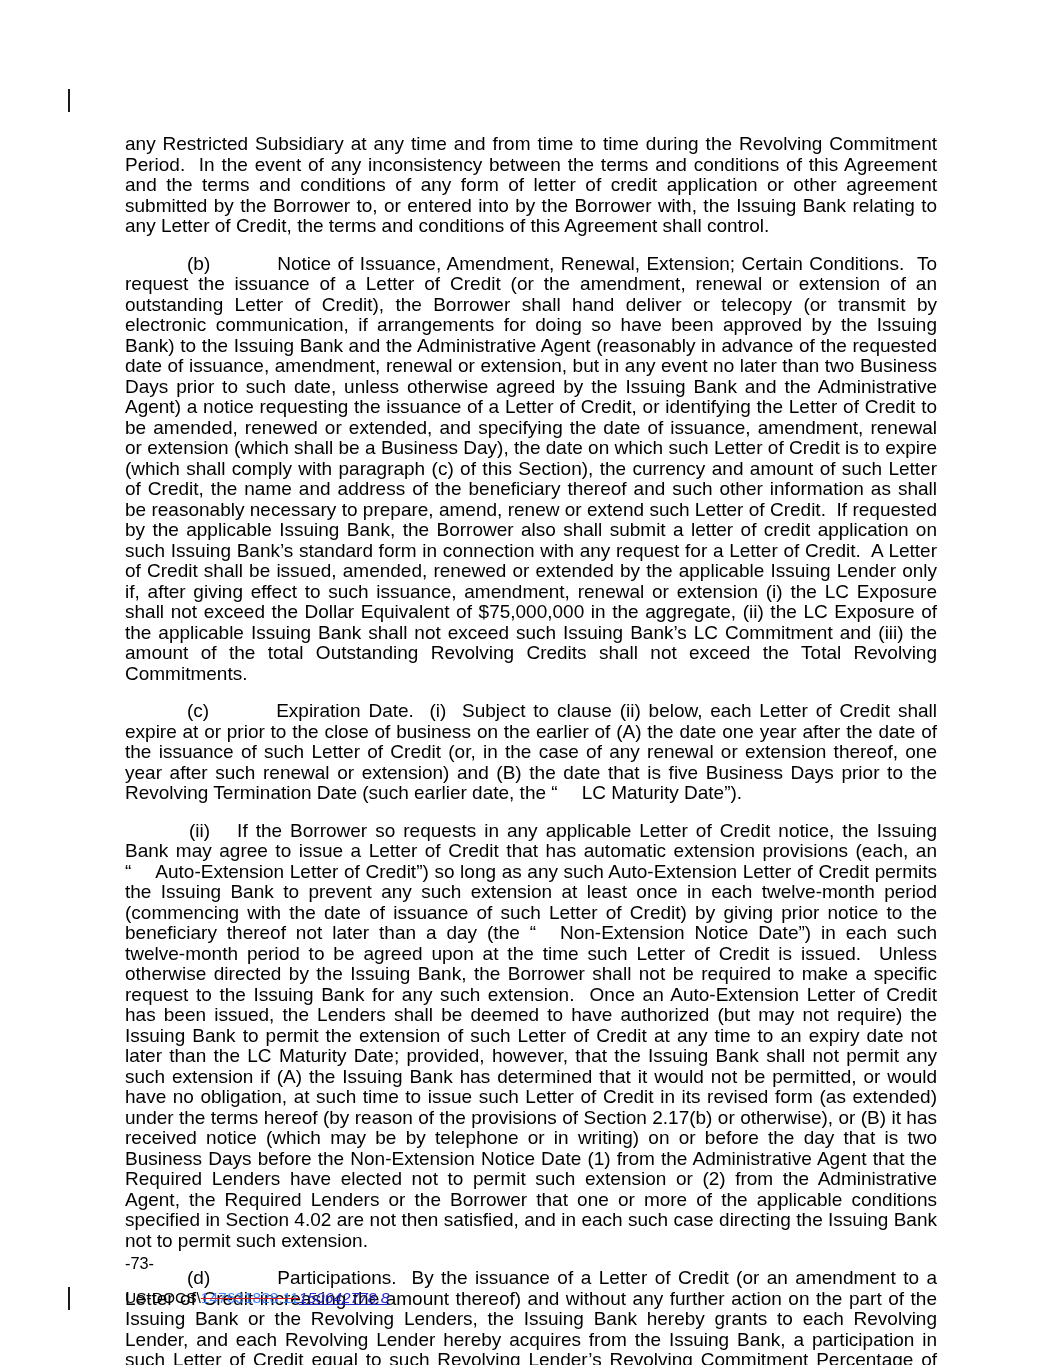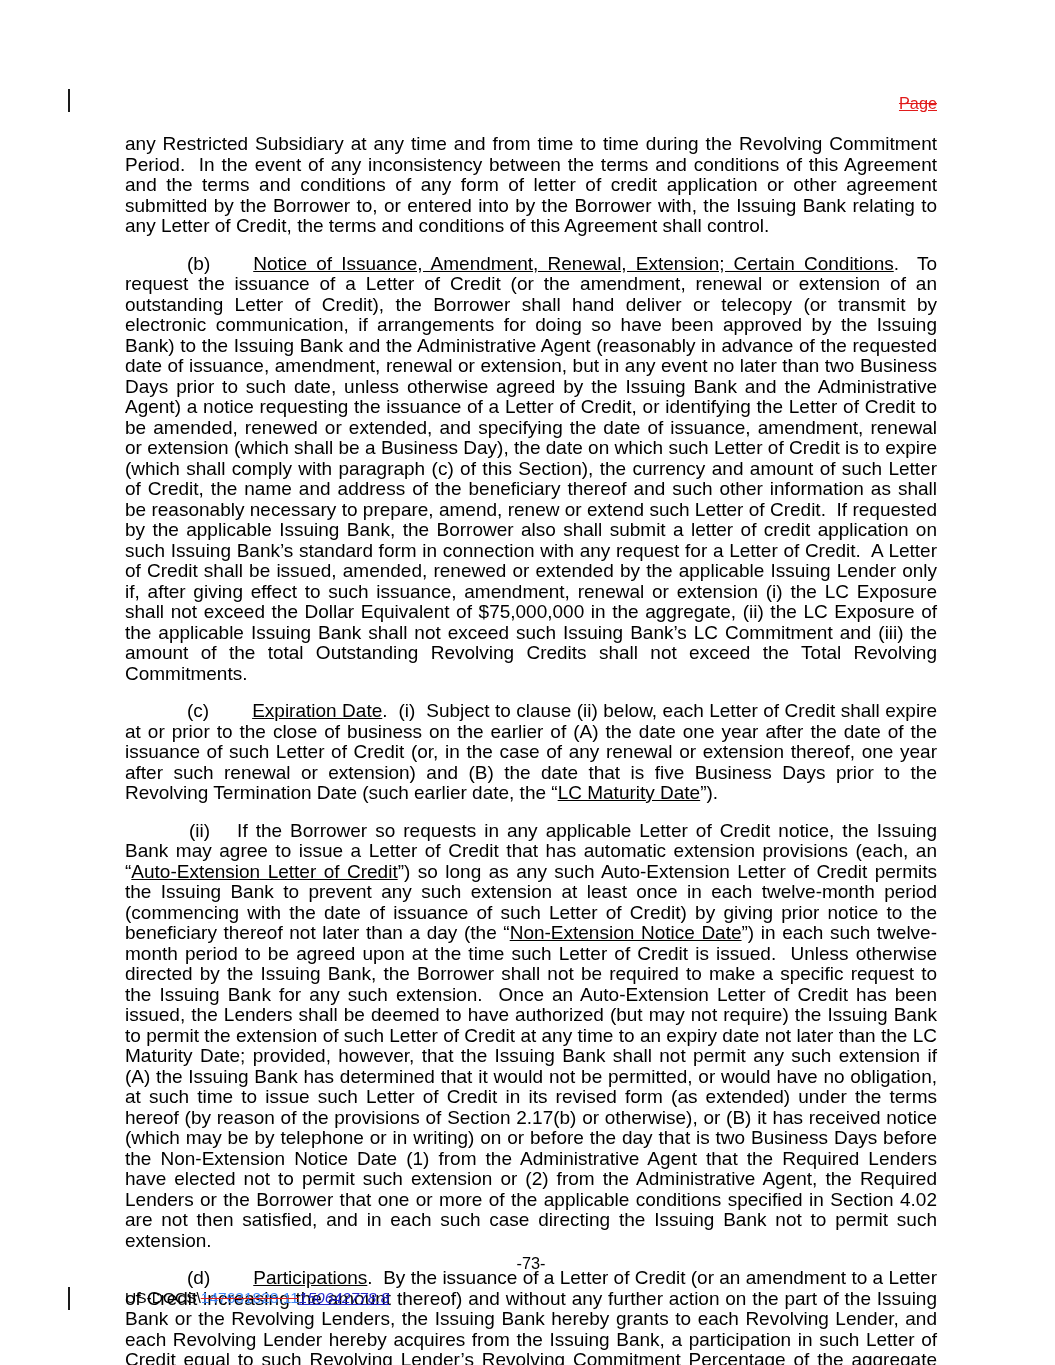--- a/index.html
+++ b/index.html
@@ -12,36 +12,35 @@
   .bar-top{top:89px;height:23px;}
   .bar-bottom{top:1287px;height:23px;}
   .content{position:absolute;left:125px;top:134px;width:812px;font-size:19px;line-height:20.5px;}
   .content p{margin:0 0 17px 0;text-align:justify;white-space:pre-wrap;}
   .content p:last-child{margin-bottom:0;}
   .sp{display:inline-block;height:1px;vertical-align:baseline;}
   .sp62{width:62px;}
   .sp43{width:43px;}
   .sp64{width:64px;}
   .sp27{width:27px;}
-  .u{text-decoration:underline;}
+  .u{margin-left:24px;}
   .it{}
-  .pagenum{position:absolute;left:125px;top:1253px;width:812px;text-align:center;
+  .pagenum{position:absolute;left:125px;top:1253px;width:812px;text-align:left;
         font-size:16.3px;line-height:20.5px;}
   .footer{position:absolute;left:125px;top:1288px;font-size:15.5px;line-height:20px;white-space:pre;}
   .footer .del{color:#3b82f6;text-decoration:line-through;text-decoration-color:#e11b1b;}
   .footer .ins{color:#2323cc;text-decoration:underline;text-decoration-color:#2323cc;font-style:italic;}
 </style>
 </head>
 <body>
 
 <div class="page">
 
   <div class="bar bar-top"></div>
 
-  <div class="page-label">Page</div>
 
   <div class="content">
 
     <p><span>any Restricted Subsidiary at any time and from time to time during the Revolving Commitment Period.  In the event of any inconsistency between the terms and conditions of this Agreement and the terms and conditions of any form of letter of credit application or other agreement submitted by the Borrower to, or entered into by the Borrower with, the Issuing Bank relating to any Letter of Credit, the terms and conditions of this Agreement shall control.</span></p>
 
     <p><span class="sp sp62"></span><span>(b)</span><span class="sp sp43"></span><span class="u">Notice of Issuance, Amendment, Renewal, Extension; Certain Conditions</span><span>.  To request the issuance of a Letter of Credit (or the amendment, renewal or extension of an outstanding Letter of Credit), the Borrower shall hand deliver or telecopy (or transmit by electronic communication, if arrangements for doing so have been approved by the Issuing Bank) to the Issuing Bank and the Administrative Agent (reasonably in advance of the requested date of issuance, amendment, renewal or extension, but in any event no later than two Business Days prior to such date, unless otherwise agreed by the Issuing Bank and the Administrative Agent) a notice requesting the issuance of a Letter of Credit, or identifying the Letter of Credit to be amended, renewed or extended, and specifying the date of issuance, amendment, renewal or extension (which shall be a Business Day), the date on which such Letter of Credit is to expire (which shall comply with paragraph (c) of this Section), the currency and amount of such Letter of Credit, the name and address of the beneficiary thereof and such other information as shall be reasonably necessary to prepare, amend, renew or extend such Letter of Credit.  If requested by the applicable Issuing Bank, the Borrower also shall submit a letter of credit application on such Issuing Bank’s standard form in connection with any request for a Letter of Credit.  A Letter of Credit shall be issued, amended, renewed or extended by the applicable Issuing Lender only if, after giving effect to such issuance, amendment, renewal or extension (i) the LC Exposure shall not exceed the Dollar Equivalent of $75,000,000 in the aggregate, (ii) the LC Exposure of the applicable Issuing Bank shall not exceed such Issuing Bank’s LC Commitment and (iii) the amount of the total Outstanding Revolving Credits shall not exceed the Total Revolving Commitments.</span></p>
 
     <p><span class="sp sp62"></span><span>(c)</span><span class="sp sp43"></span><span class="u">Expiration Date</span><span>.  (i)  Subject to clause (ii) below, each Letter of Credit shall expire at or prior to the close of business on the earlier of (A) the date one year after the date of the issuance of such Letter of Credit (or, in the case of any renewal or extension thereof, one year after such renewal or extension) and (B) the date that is five Business Days prior to the Revolving Termination Date (such earlier date, the “</span><span class="u">LC Maturity Date</span><span>”).</span></p>
 
     <p><span class="sp sp64"></span><span>(ii)</span><span class="sp sp27"></span><span>If the Borrower so requests in any applicable Letter of Credit notice, the Issuing Bank may agree to issue a Letter of Credit that has automatic extension provisions (each, an “</span><span class="u">Auto-Extension Letter of Credit</span><span>”) so long as any such Auto-Extension Letter of Credit permits the Issuing Bank to prevent any such extension at least once in each twelve-month period (commencing with the date of issuance of such Letter of Credit) by giving prior notice to the beneficiary thereof not later than a day (the “</span><span class="u">Non-Extension Notice Date</span><span>”) in each such twelve-month period to be agreed upon at the time such Letter of Credit is issued.  Unless otherwise directed by the Issuing Bank, the Borrower shall not be required to make a specific request to the Issuing Bank for any such extension.  Once an Auto-Extension Letter of Credit has been issued, the Lenders shall be deemed to have authorized (but may not require) the Issuing Bank to permit the extension of such Letter of Credit at any time to an expiry date not later than the LC Maturity Date; </span><span class="it">provided, however</span><span>, that the Issuing Bank shall not permit any such extension if (A) the Issuing Bank has determined that it would not be permitted, or would have no obligation, at such time to issue such Letter of Credit in its revised form (as extended) under the terms hereof (by reason of the provisions of Section 2.17(b) or otherwise), or (B) it has received notice (which may be by telephone or in writing) on or before the day that is two Business Days before the Non-Extension Notice Date (1) from the Administrative Agent that the Required Lenders have elected not to permit such extension or (2) from the Administrative Agent, the Required Lenders or the Borrower that one or more of the applicable conditions specified in Section 4.02 are not then satisfied, and in each such case directing the Issuing Bank not to permit such extension.</span></p>

